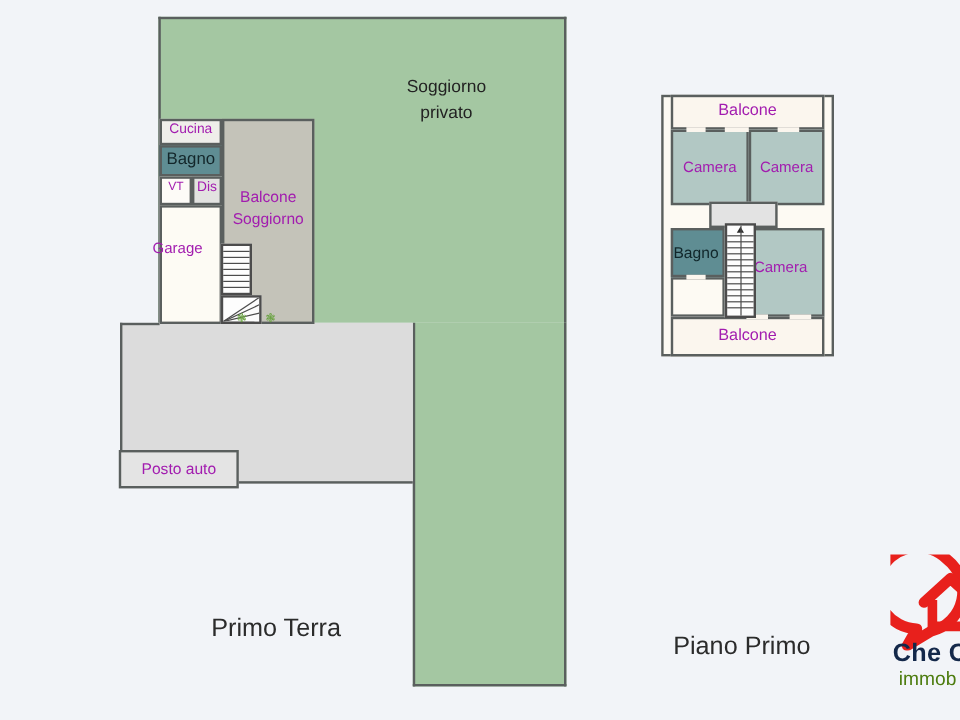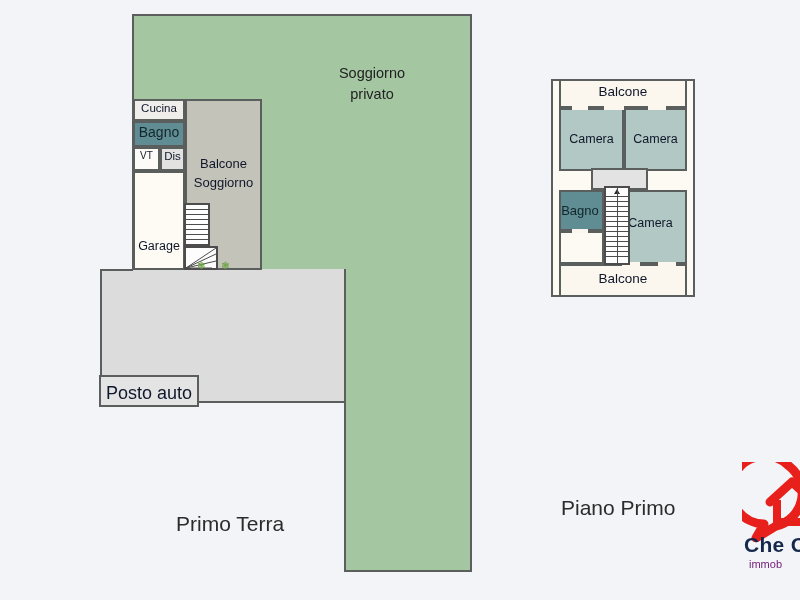--- a/index.html
+++ b/index.html
@@ -7,21 +7,21 @@
     width:800px;height:600px;
     background:#f2f4f8;
     font-family:"Liberation Sans", sans-serif;
     overflow:hidden;
     position:relative;
   }
   #stage{position:absolute;inset:0;}
   .rect{position:absolute;box-sizing:border-box;}
   .label{
     position:absolute;
-    color:#0f172a;
+    color:#a21caf;
     white-space:nowrap;
     text-align:center;
     pointer-events:none;
   }
 
   
   .garden-top{
     left:132px;top:14px;width:340px;height:255px;
     background:#a4c7a2;
     border-top:2px solid #5a5f5e;
@@ -76,21 +76,21 @@
   }
   .r-cucina{
     left:185px;top:99px;width:77px;height:171px;
     background:#c4c3b9;border:2px solid #5a5f5e;
   }
 
   .lbl-portico{left:133px;top:102px;width:52px;font-size:11.5px;}
   .lbl-bagno-gf{left:133px;top:124px;width:52px;font-size:14px;color:#13262a;}
   .lbl-vt{left:133px;top:150px;width:27px;font-size:10px;}
   .lbl-dis{left:160px;top:150px;width:25px;font-size:11.5px;}
-  .lbl-garage{left:131px;top:200px;width:56px;font-size:12.5px;margin-top:39px;}
+  .lbl-garage{left:120px;top:200px;width:56px;font-size:12.5px;}
   .lbl-cucina{left:185px;top:154px;width:77px;font-size:13px;line-height:19px;}
 
   
   .gf-stairs{
     left:184px;top:203px;width:26px;height:43px;
     background:#fdfdfd;border:2px solid #4c4c4c;box-sizing:border-box;
   }
   .gf-stairs i{
     position:absolute;left:0;right:0;height:1px;background:#4c4c4c;
   }
@@ -99,21 +99,21 @@
     background:#fdfdfd;border:2px solid #4c4c4c;box-sizing:border-box;
     overflow:hidden;
   }
   .gf-winder svg{position:absolute;left:0;top:0;}
 
   
   .r-posto{
     left:99px;top:375px;width:100px;height:32px;
     background:#e4e4e4;border:2px solid #5a5f5e;
   }
-  .lbl-posto{left:99px;top:383px;width:100px;font-size:18px;}
+  .lbl-posto{left:99px;top:383px;width:100px;font-size:13px;}
 
   
   .shrub{position:absolute;width:9px;height:9px;color:#6aa342;font-size:10px;line-height:9px;text-align:center;}
 
   
   .ff-outer{
     left:551px;top:79px;width:144px;height:218px;
     background:#fdfaf3;border:2px solid #5a5f5e;
   }
   .r-balcone-top{
@@ -172,33 +172,33 @@
   }
 
   
   .gap{position:absolute;background:#fbf6ee;}
 
   
   .caption{
     position:absolute;font-size:21px;color:#2b2b2b;white-space:nowrap;
   }
   .cap-terra{left:176px;top:512px;}
-  .cap-primo{left:561px;top:496px;}
+  .cap-primo{left:561px;top:527px;}
 
   
   .logo{position:absolute;left:742px;top:462px;width:120px;height:130px;}
   .logo svg{position:absolute;left:0;top:0;}
   .logo-txt{
     position:absolute;left:744px;top:533px;
     font-size:21px;font-weight:bold;color:#14284a;letter-spacing:.3px;
     white-space:nowrap;
   }
   .logo-sub{
     position:absolute;left:749px;top:558px;
-    font-size:11px;color:#701a75;white-space:nowrap;
+    font-size:16px;color:#4d7c0f;white-space:nowrap;
   }
 </style>
 </head>
 <body>
 
 <div id="stage">
 
   <div>
 
     <div class="rect garden-top"></div>

